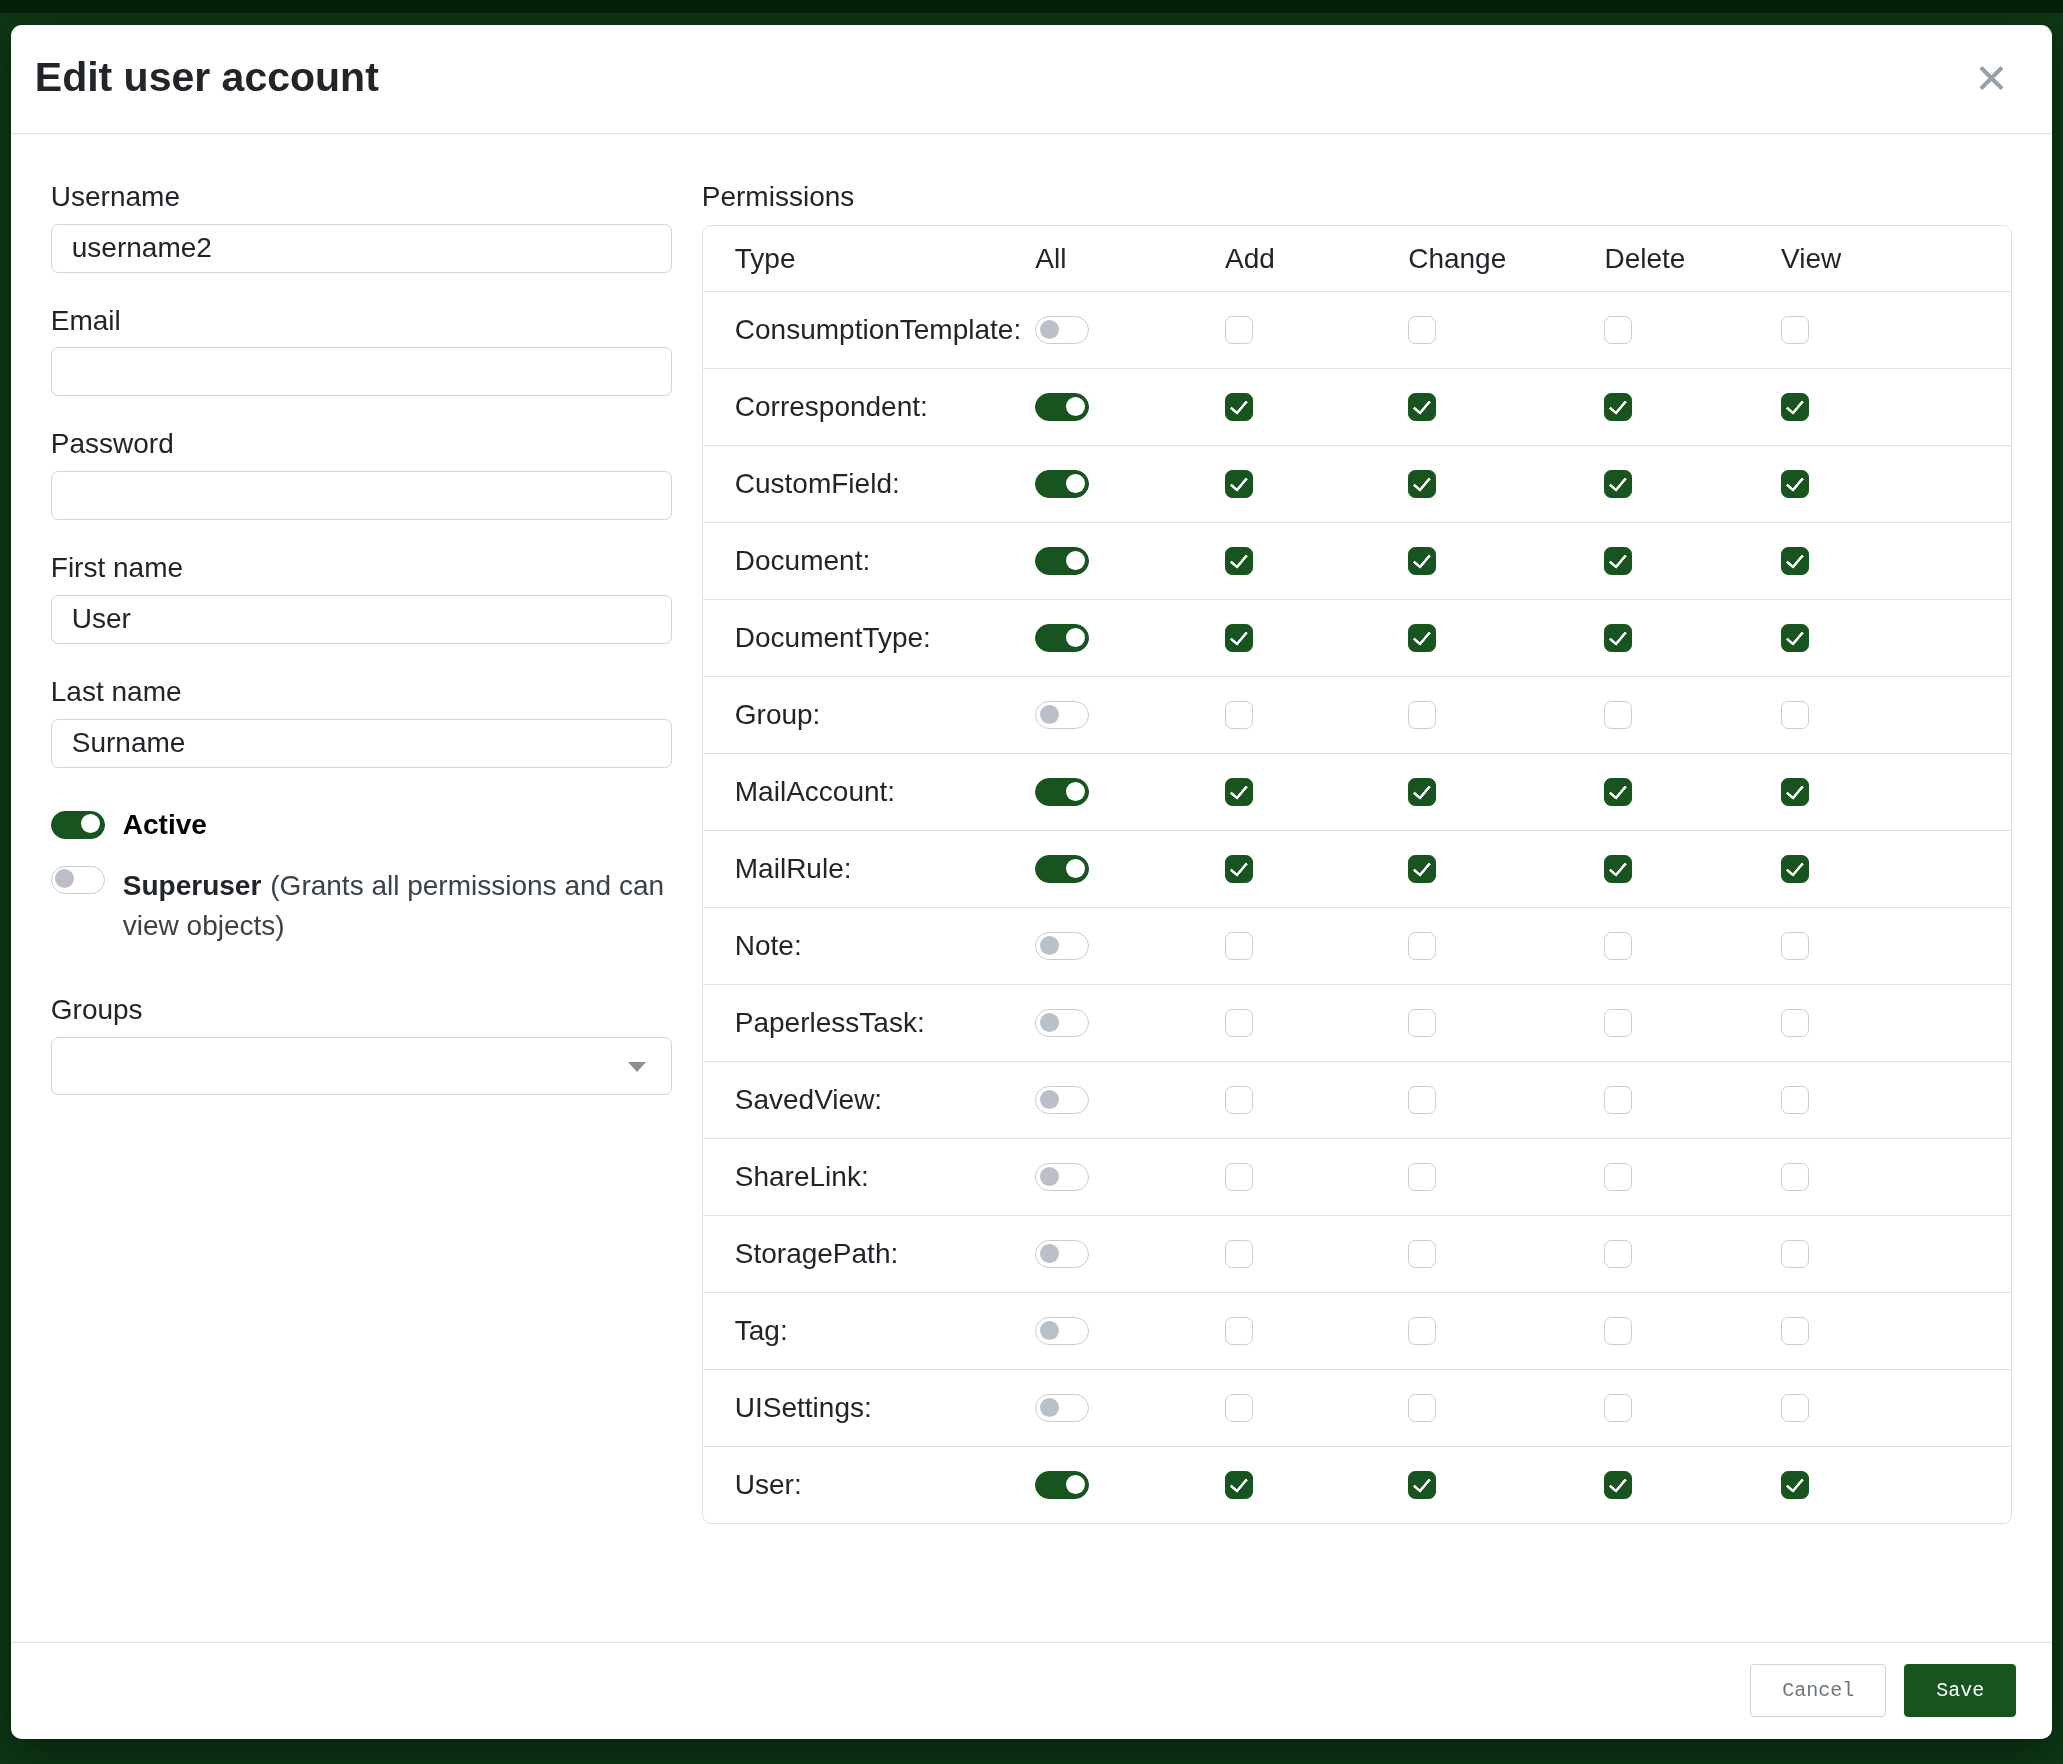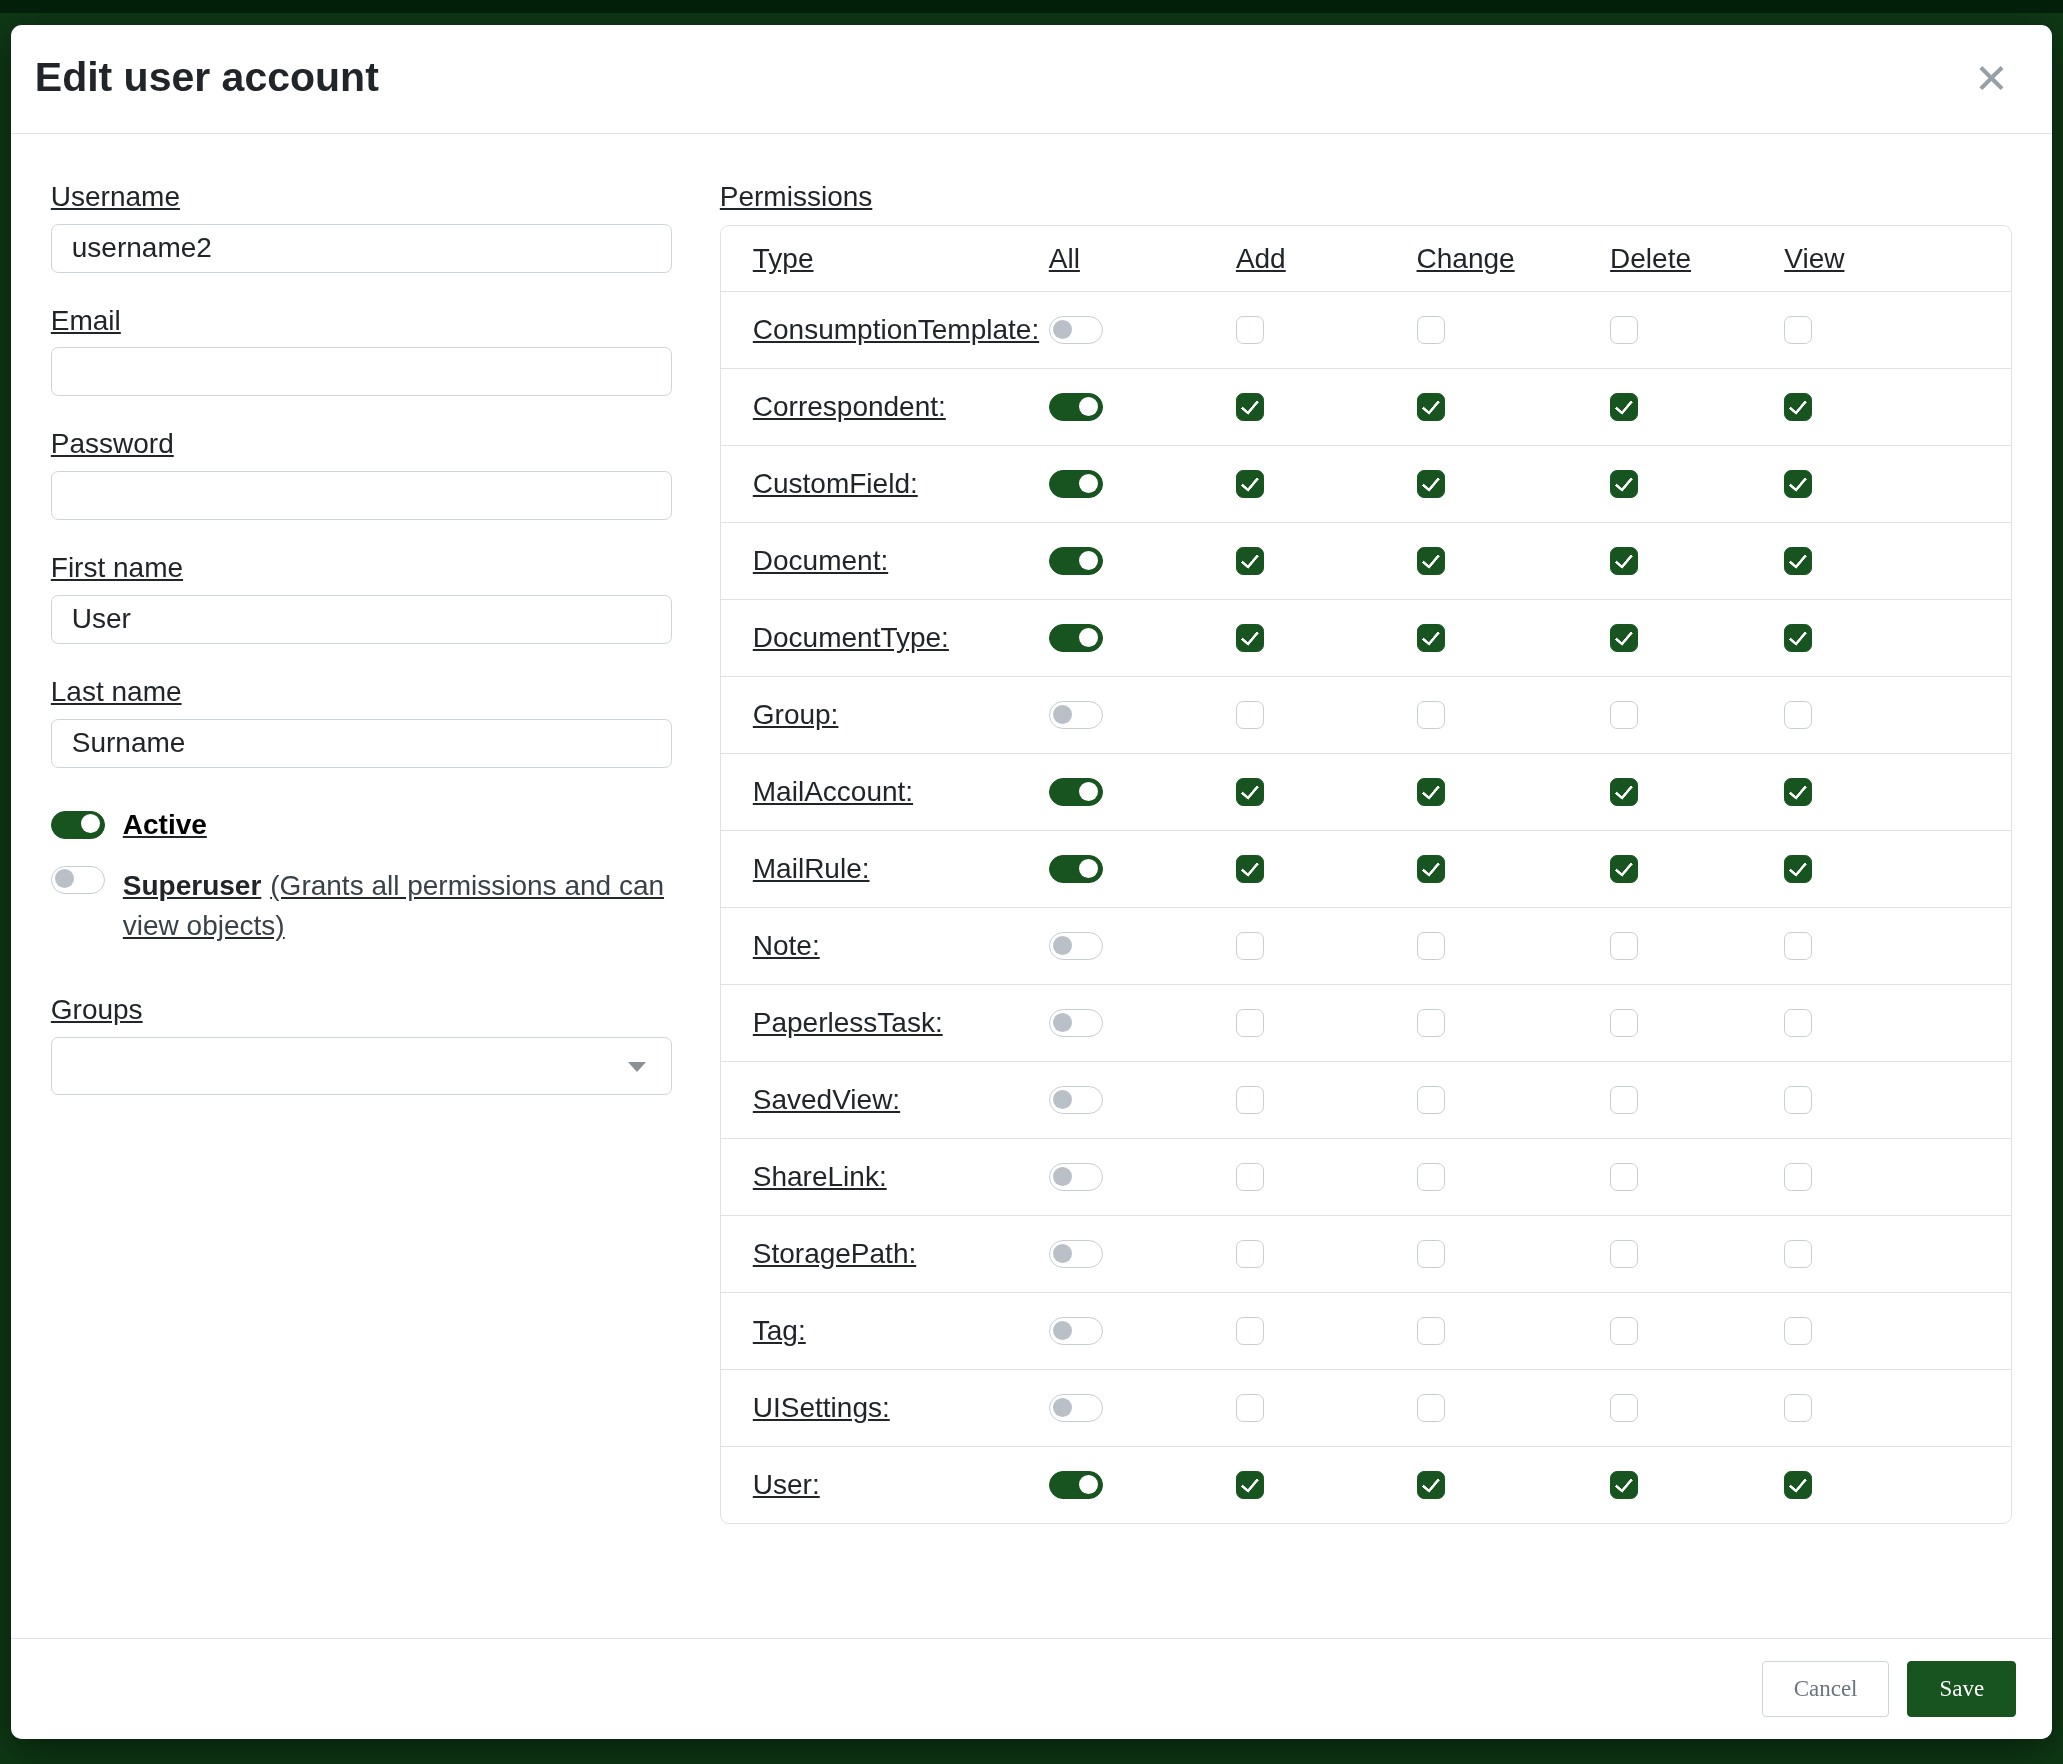--- a/index.html
+++ b/index.html
@@ -28,24 +28,23 @@
     flex:none;
   }
   .modal-title { font-size:41px; font-weight:700; color:#212529; }
   .close-btn {
     background:none; border:none; cursor:pointer;
     font-size:41px; line-height:1; color:#97a0a7; padding:5.4px 3.6px;
     font-family:inherit;
   }
 
   .modal-body {
-    flex:1; display:flex; gap:48px;
+    flex:1; display:flex; gap:30px;
     padding:47px 40px 0 40px;
     overflow:hidden;
-    text-decoration:underline;
   }
   .left-col { width:621px; flex:none; }
   .right-col { flex:1; min-width:0; }
 
   .field { margin-bottom:32px; }
   .field-label { display:block; font-size:28px; color:#212529; margin-bottom:10.8px; }
   .text-input {
     width:100%; height:49px;
     border:1.4px solid #ced4da; border-radius:7.2px;
     font-size:28px; color:#212529; padding:0 20px;
@@ -111,22 +110,22 @@
     transform:rotate(40deg); border-radius:0.9px;
   }
 
   .modal-footer {
     flex:none;
     border-top:0.9px solid #dee2e6;
     padding:21.6px 36px;
     display:flex; justify-content:flex-end; align-items:center; gap:18px;
   }
   .btn {
-    font-size:23px; border-radius:4px; padding:13.5px 31px;
-    font-family:Liberation Serif, serif; cursor:pointer; line-height:1.2;
+    font-size:20px; border-radius:4px; padding:13.5px 31px;
+    font-family:Liberation Mono, monospace; cursor:pointer; line-height:1.2;
   }
   .btn-cancel { background:#fff; color:#6c757d; border:1.8px solid #ced4da; }
   .btn-save { background:var(--primary,#17541f); color:#fff; border:1.8px solid var(--primary,#17541f); }
 </style>
 </head>
 <body>
 
 <div class="top-strip"></div>
 
 <div class="modal">

